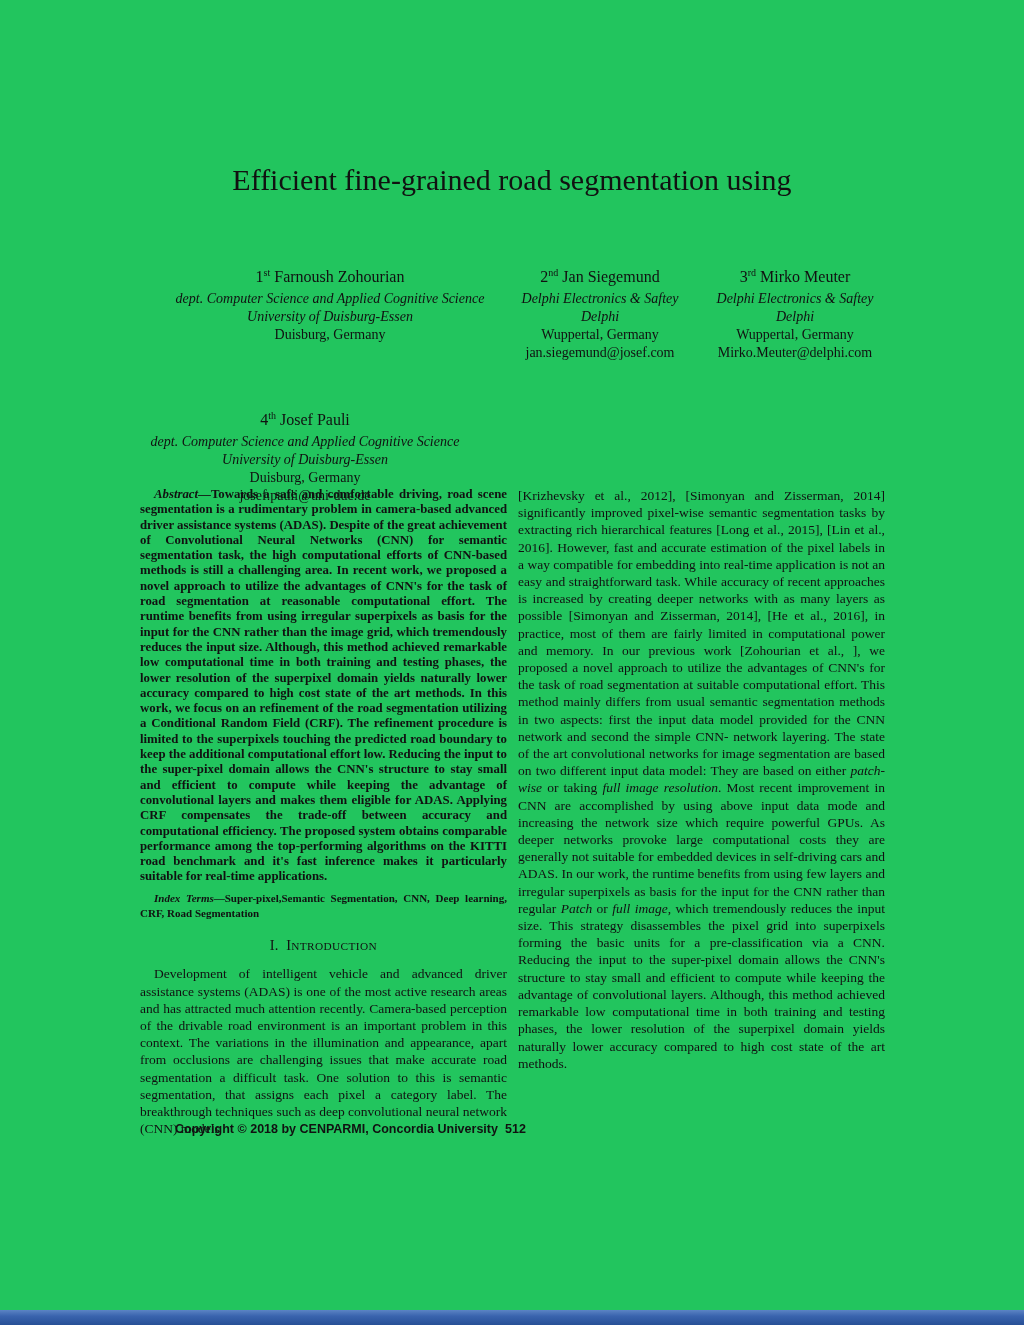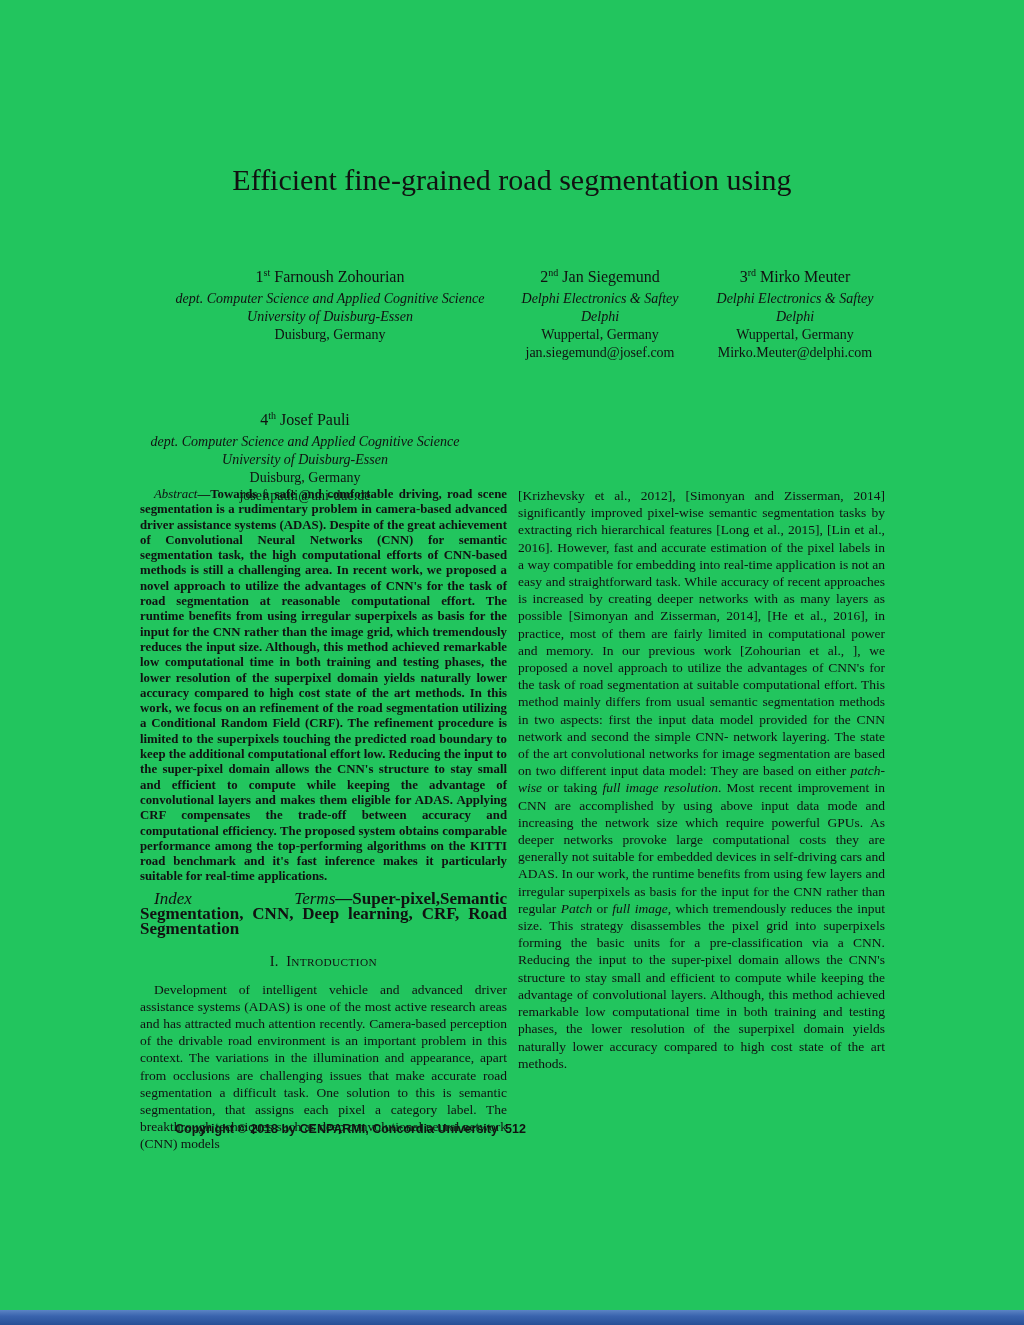--- a/index.html
+++ b/index.html
@@ -33,40 +33,40 @@
   }
   .a-name { font-size: 16px; line-height: 20px; margin-bottom: 3px; }
   .a-name sup { font-size: 10px; }
   .author-1 { left: 130px; top: 263px; width: 400px; }
   .author-2 { left: 490px; top: 263px; width: 220px; }
   .author-3 { left: 685px; top: 263px; width: 220px; }
   .author-4 { left: 85px;  top: 370px; width: 440px; margin-top: 36px; }
 
   .i  { font-style: italic; }
   .b  { font-weight: bold; }
-  .bi { font-weight: normal; font-style: italic; }
+  .bi { font-weight: bold; font-style: italic; }
 
   .col {
     position: absolute;
     top: 487px;
     width: 367px;
     text-align: justify;
   }
   .col-left  { left: 140px; }
   .col-right { left: 518px; }
   p { margin: 0; }
 
   .abstract {
     font-size: 12.8px;
     line-height: 15.3px;
     font-weight: bold;
     text-indent: 14px;
   }
   .index-terms {
-    font-size: 17px;
+    font-size: 11px;
     line-height: 15.3px;
     font-weight: bold;
     text-indent: 14px;
     margin-top: 6px;
   }
   .section-heading {
     margin: 16px 0 11px 0;
     text-align: center;
     font-weight: normal;
     font-size: 14.5px;

